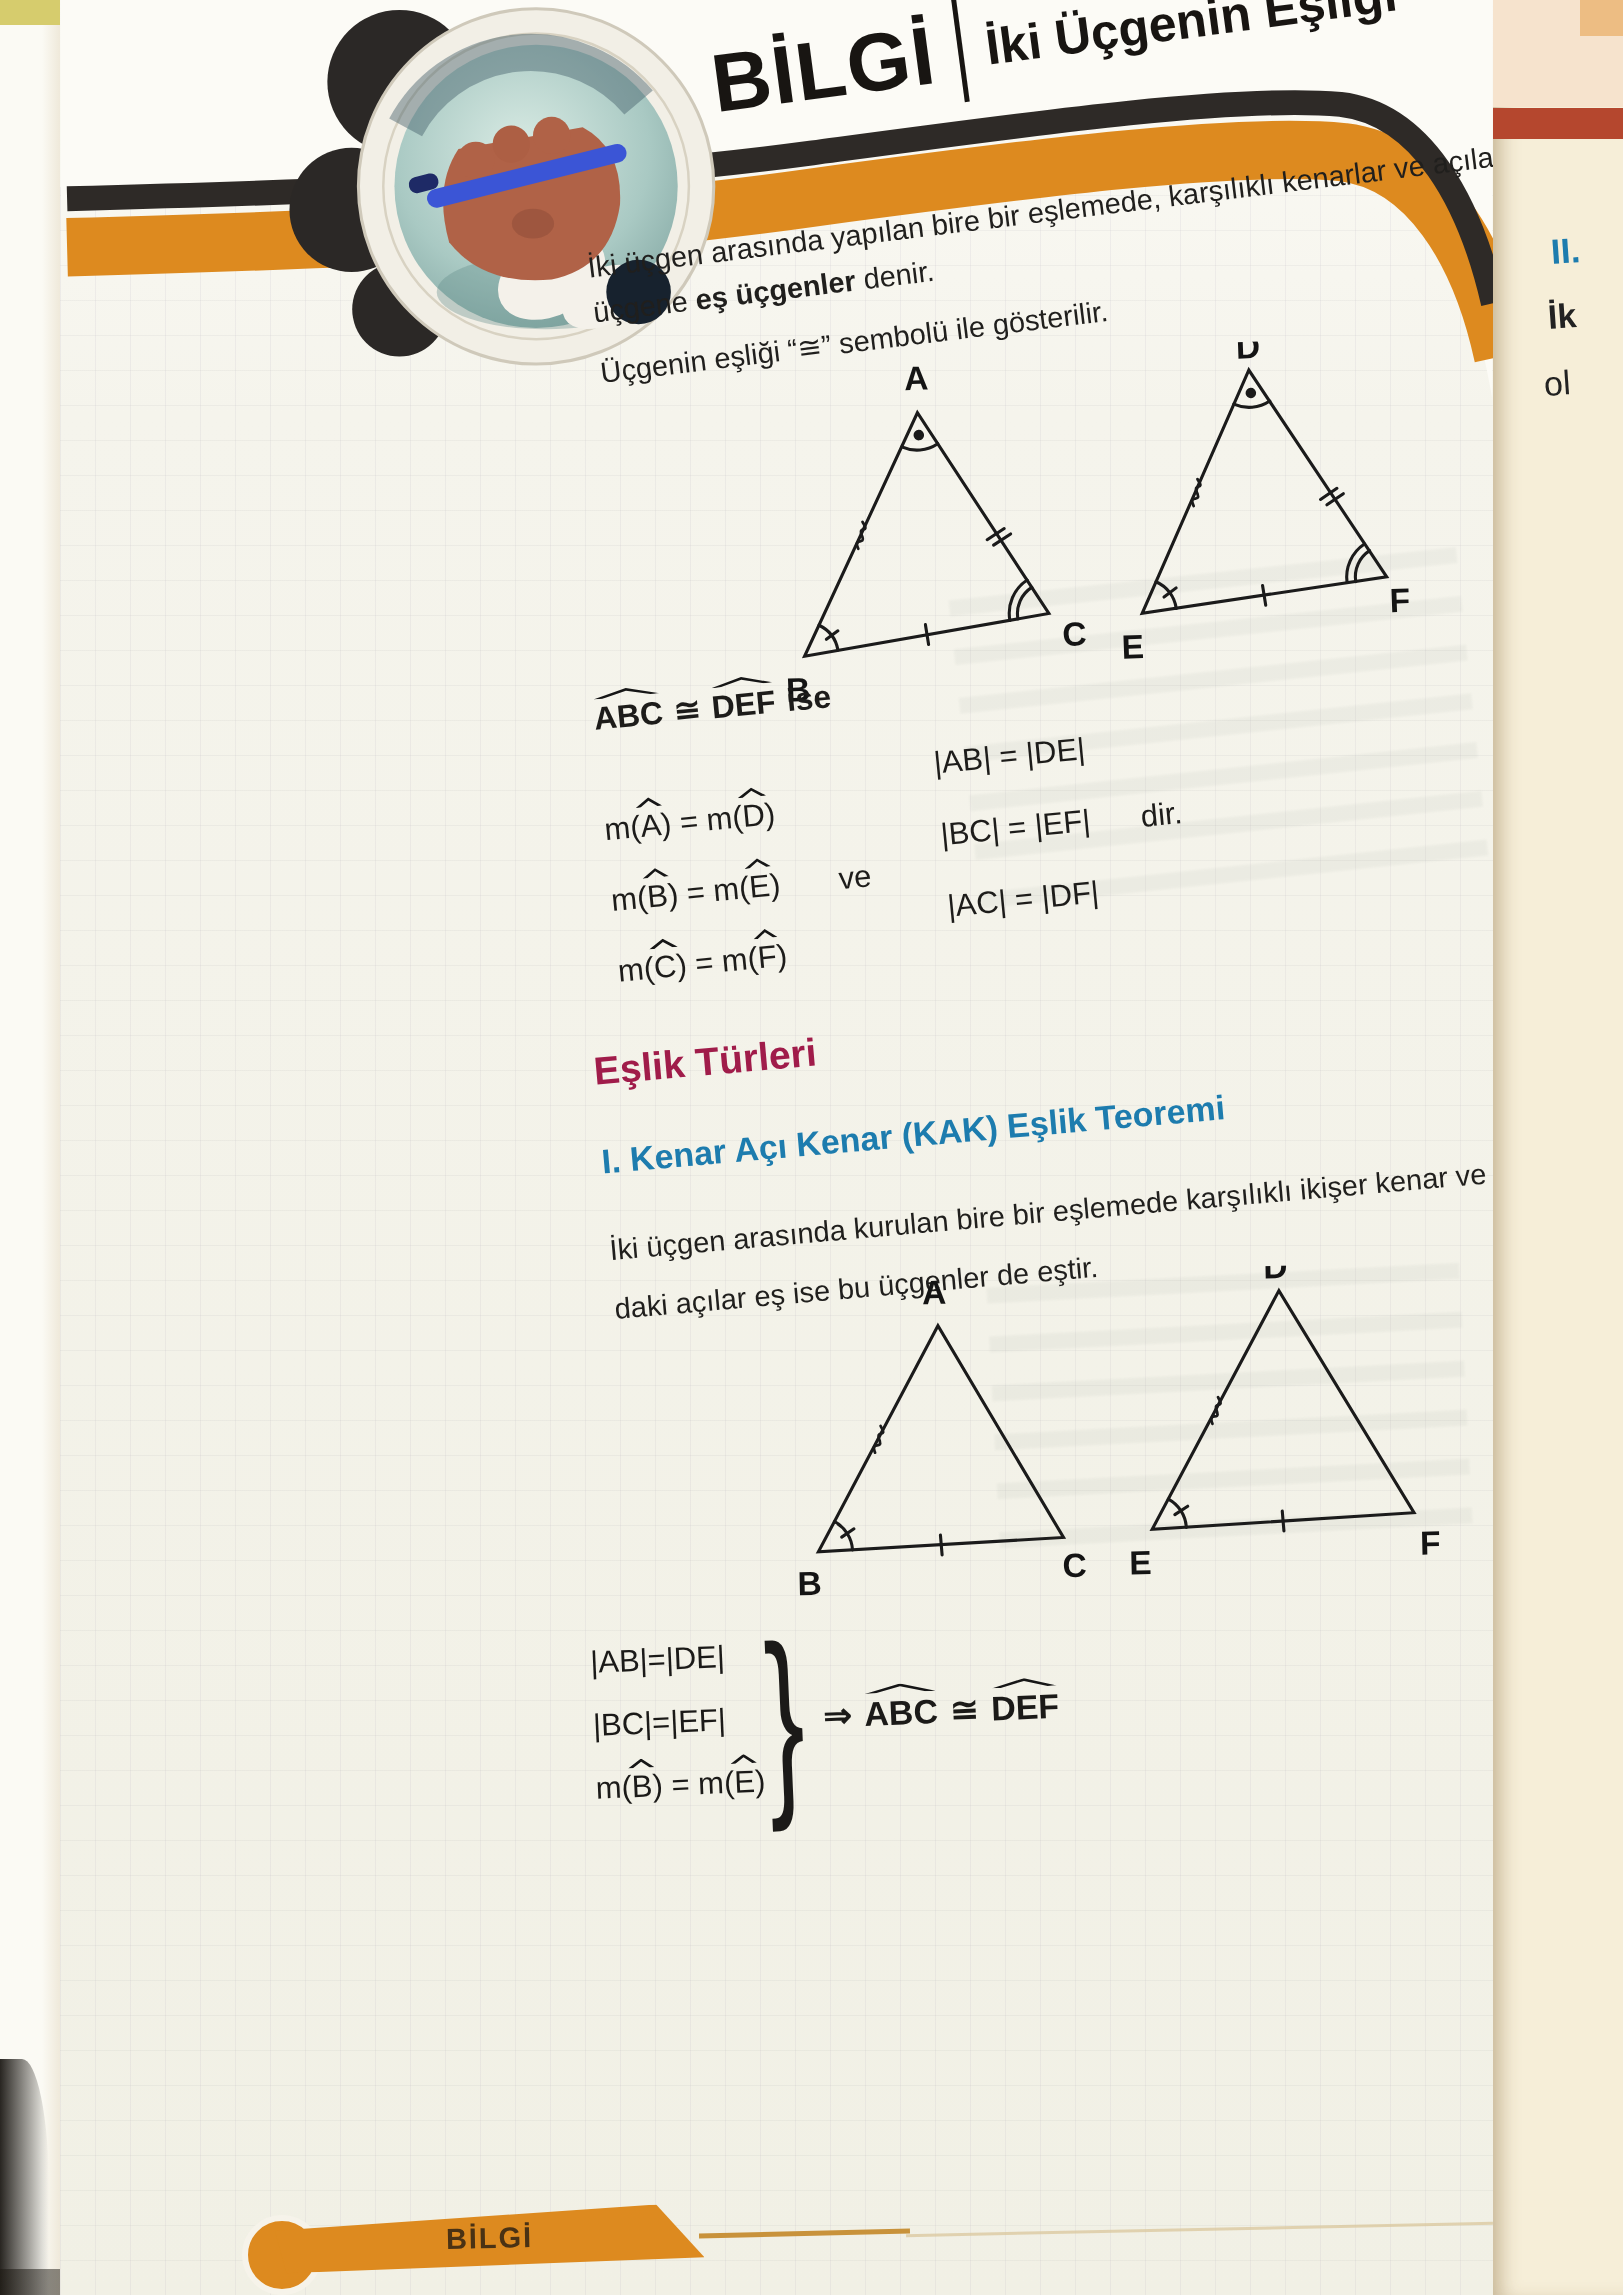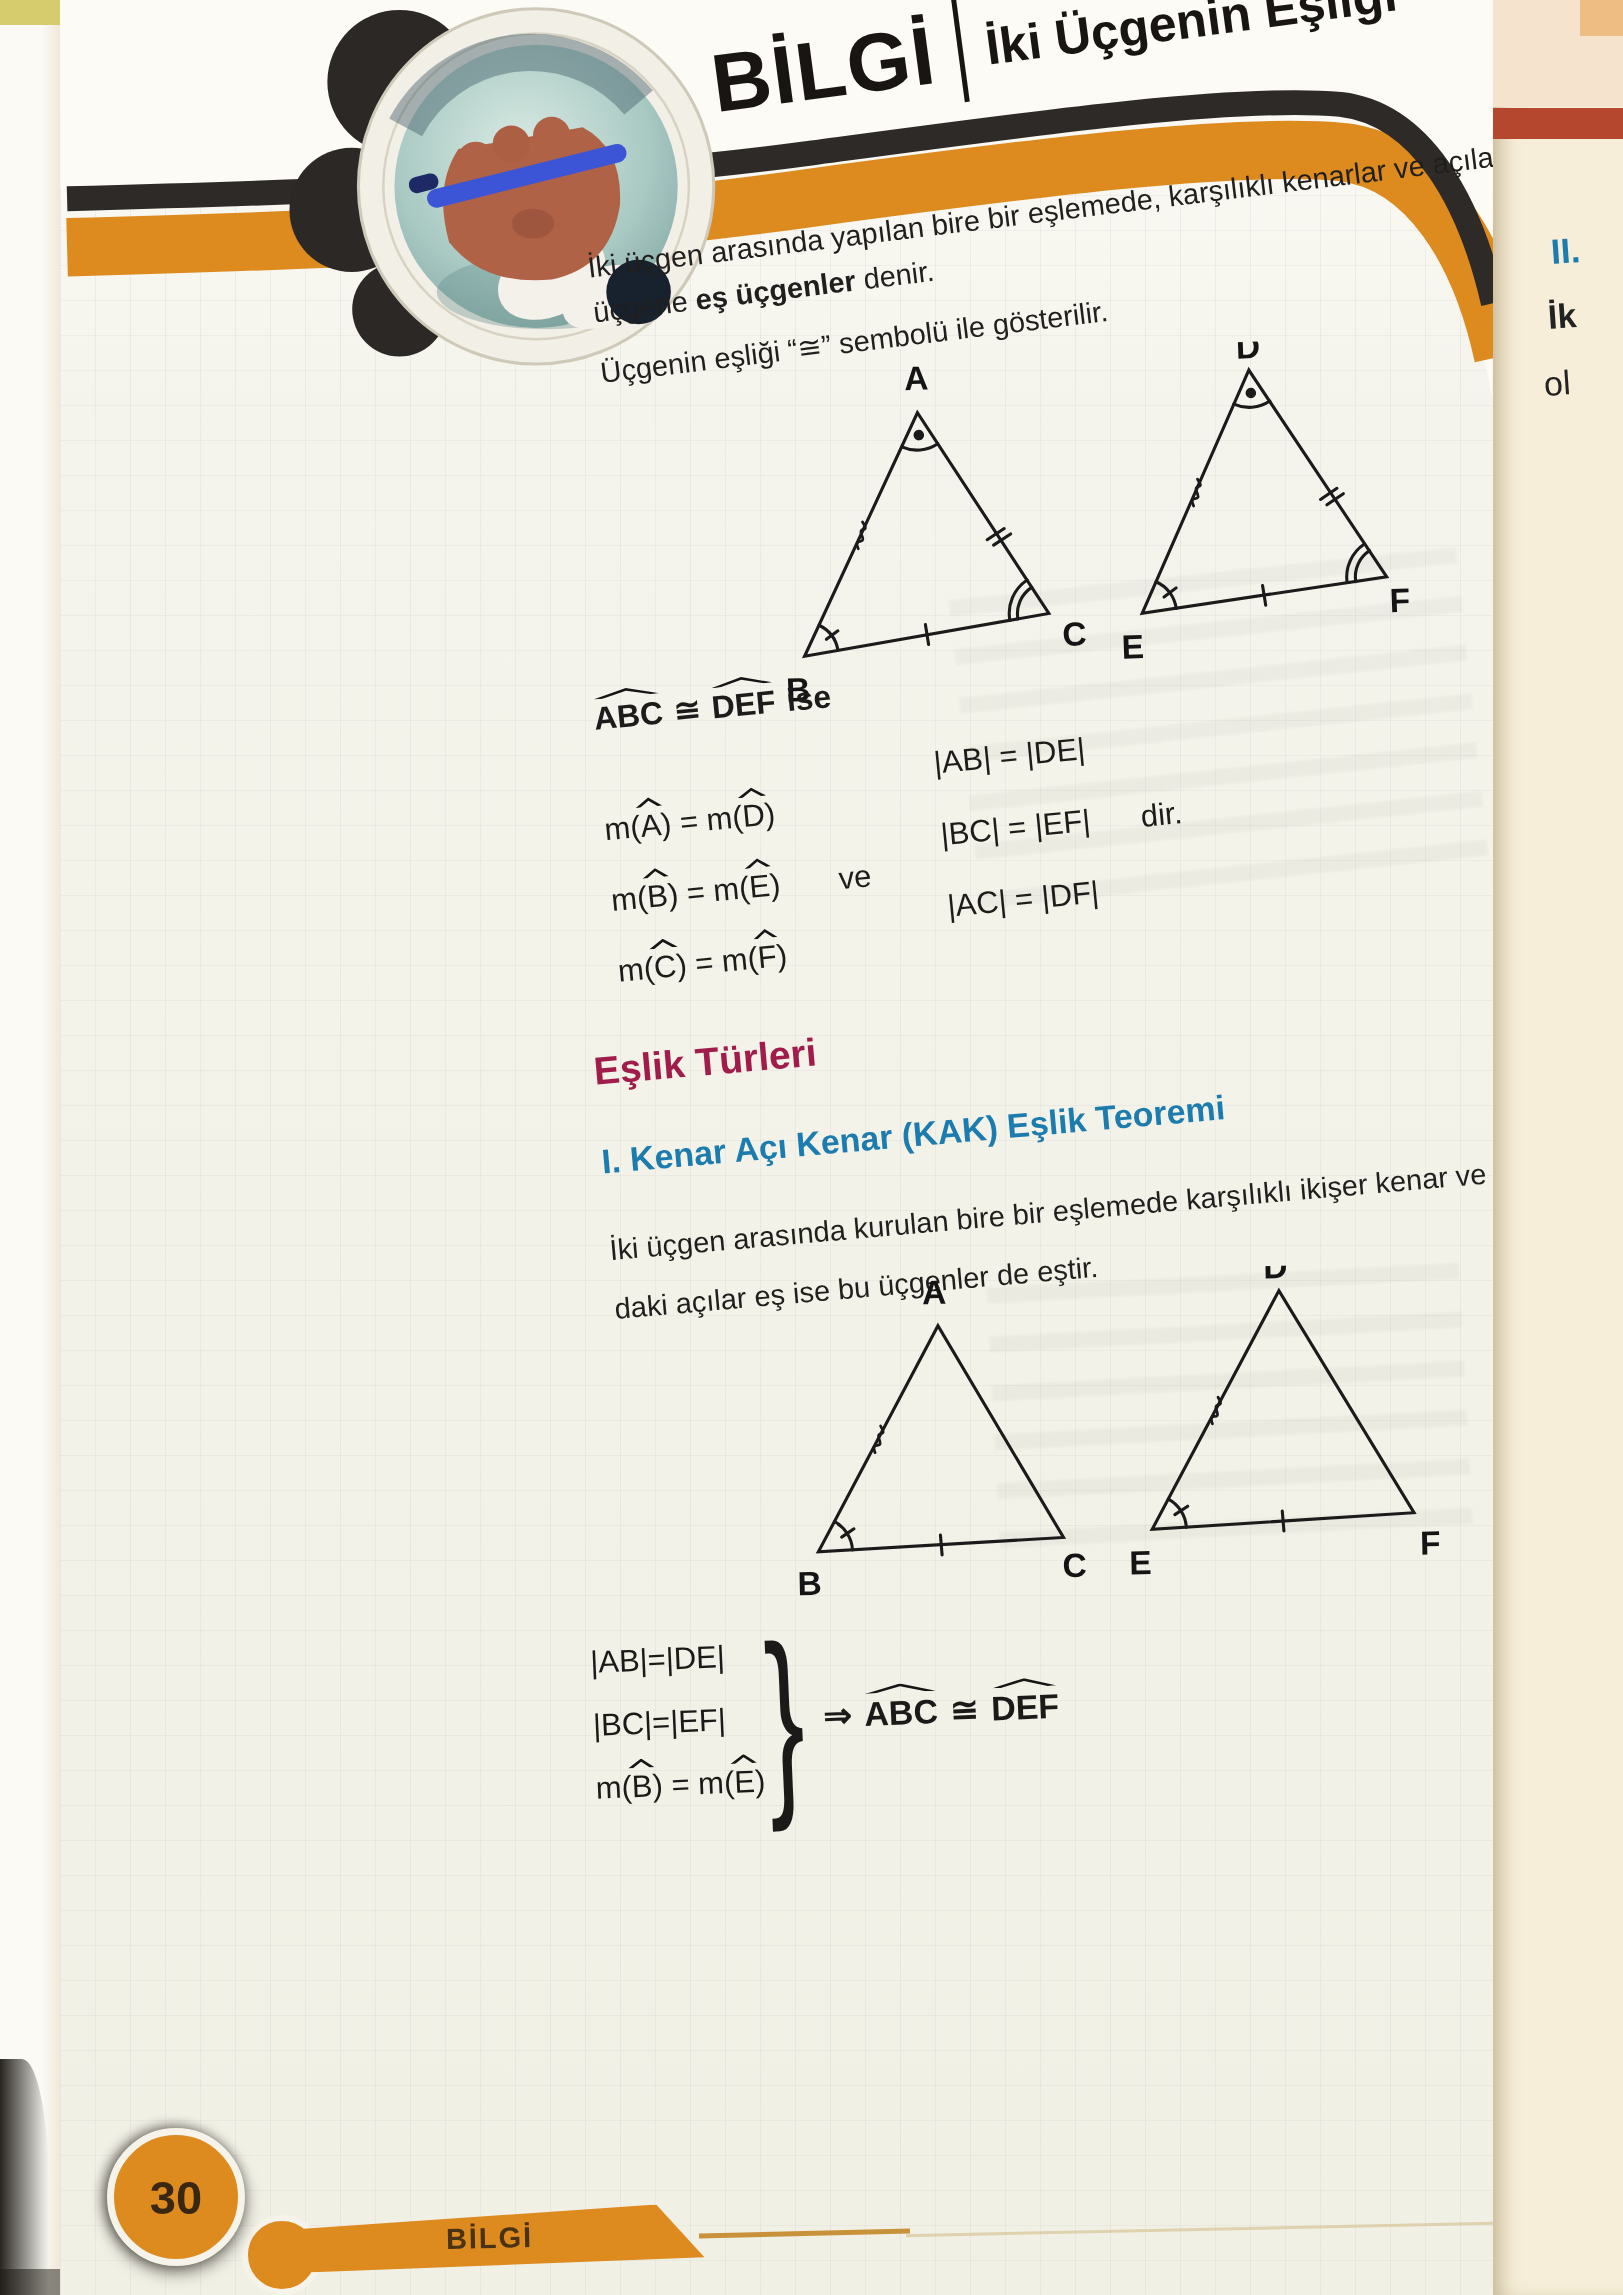--- a/index.html
+++ b/index.html
@@ -243,23 +243,20 @@
     <div class="kak-brace">}</div>
     <div class="kak-concl">
       <span>⇒</span>
       <span class="hat">ABC</span>
       <span>≅</span>
       <span class="hat">DEF</span>
     </div>
   </div>
 
   <div class="abs tab-dot"></div>
-  <div class="abs pageno">
-      <span>30</span>
-    </div>
   <div class="abs tab">
       <span>BİLGİ</span>
     </div>
   <div class="abs tab-line"></div>
   <div class="abs tab-line2"></div>
 </div>
 
 <div class="abs right-sliver">
   <div class="warm-top"></div>
   <div class="corner-orange"></div>

